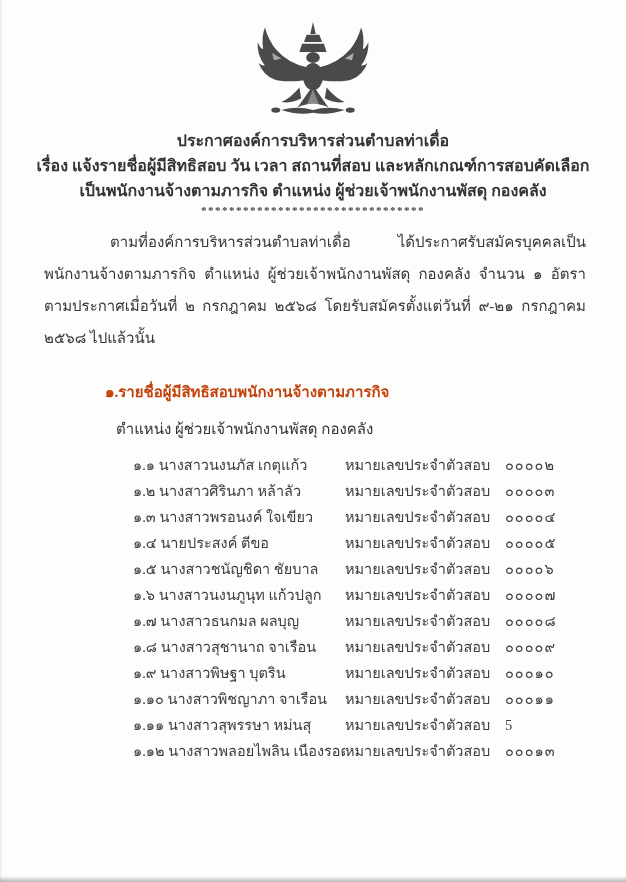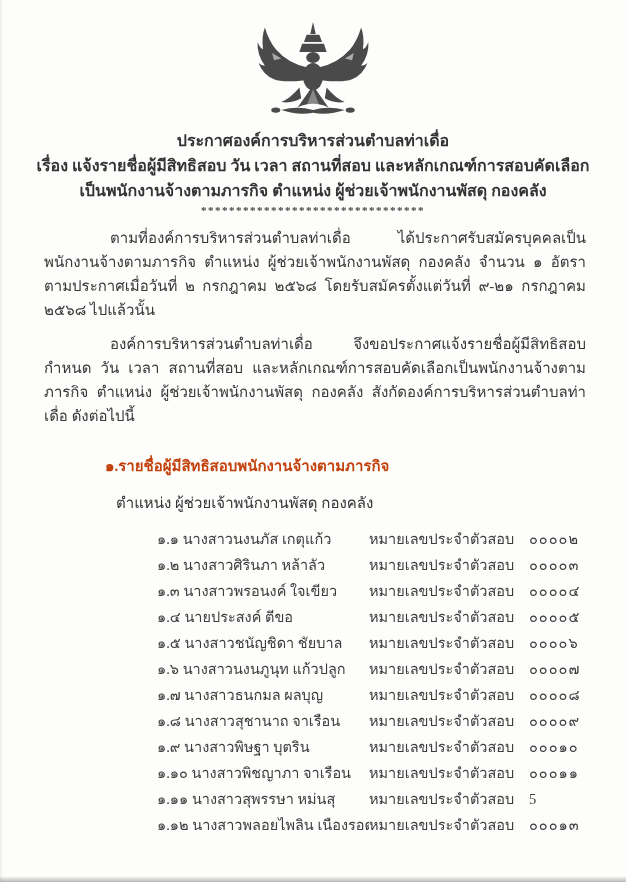--- a/index.html
+++ b/index.html
@@ -31,39 +31,39 @@
     font-size:11px;
     font-weight:bold;
     letter-spacing:1.5px;
     color:#444;
     line-height:12px;
     margin-top:1px;
   }
   .body-text { margin:10px 40px 0 44px; }
   .para {
     font-size:15px;
-    line-height:24px;
+    line-height:32px;
     text-align:justify;
     text-indent:66px;
     margin:0 0 10px 0;
     color:#383838;
   }
   .section-heading {
     font-weight:bold;
     font-size:15px;
     margin:26px 0 0 105px;
     color:#c2410c;
   }
   .section-subheading {
     font-weight:normal;
     font-size:15px;
     margin:13px 0 0 116px;
     color:#333;
   }
-  .candidate-list { margin-top:12px;padding-left:24px; }
+  .candidate-list { margin-top:12px; }
   .crow {
     display:flex;
     align-items:baseline;
     height:26px;
     font-size:14.5px;
     color:#3c3c3c;
   }
   .crow .cell-name {
     margin-left:133px;
     width:212px;
@@ -121,21 +121,20 @@
 
   <div class="title-block">
     <div class="title-line">ประกาศองค์การบริหารส่วนตำบลท่าเดื่อ</div>
     <div class="title-line">เรื่อง  แจ้งรายชื่อผู้มีสิทธิสอบ วัน เวลา สถานที่สอบ และหลักเกณฑ์การสอบคัดเลือก</div>
     <div class="title-line">เป็นพนักงานจ้างตามภารกิจ  ตำแหน่ง  ผู้ช่วยเจ้าพนักงานพัสดุ  กองคลัง</div>
     <div class="divider">********************************</div>
   </div>
 
   <div class="body-text">
     <p class="para">ตามที่องค์การบริหารส่วนตำบลท่าเดื่อ  ได้ประกาศรับสมัครบุคคลเป็นพนักงานจ้างตามภารกิจ  ตำแหน่ง  ผู้ช่วยเจ้าพนักงานพัสดุ  กองคลัง  จำนวน  ๑  อัตรา  ตามประกาศเมื่อวันที่  ๒  กรกฎาคม ๒๕๖๘  โดยรับสมัครตั้งแต่วันที่  ๙-๒๑  กรกฎาคม  ๒๕๖๘  ไปแล้วนั้น</p>
-    <p class="para">องค์การบริหารส่วนตำบลท่าเดื่อ  จึงขอประกาศแจ้งรายชื่อผู้มีสิทธิสอบ  กำหนด  วัน  เวลา สถานที่สอบ  และหลักเกณฑ์การสอบคัดเลือกเป็นพนักงานจ้างตามภารกิจ  ตำแหน่ง  ผู้ช่วยเจ้าพนักงานพัสดุ กองคลัง  สังกัดองค์การบริหารส่วนตำบลท่าเดื่อ  ดังต่อไปนี้</p>
   </div>
 
   <div class="section-heading">๑.รายชื่อผู้มีสิทธิสอบพนักงานจ้างตามภารกิจ</div>
   <div class="section-subheading">ตำแหน่ง  ผู้ช่วยเจ้าพนักงานพัสดุ  กองคลัง</div>
 
   <div class="candidate-list">
     <div class="crow">
       <span class="cell-name">
         <span>๑.๑ </span>
         <span>นางสาวนงนภัส  เกตุแก้ว</span>

